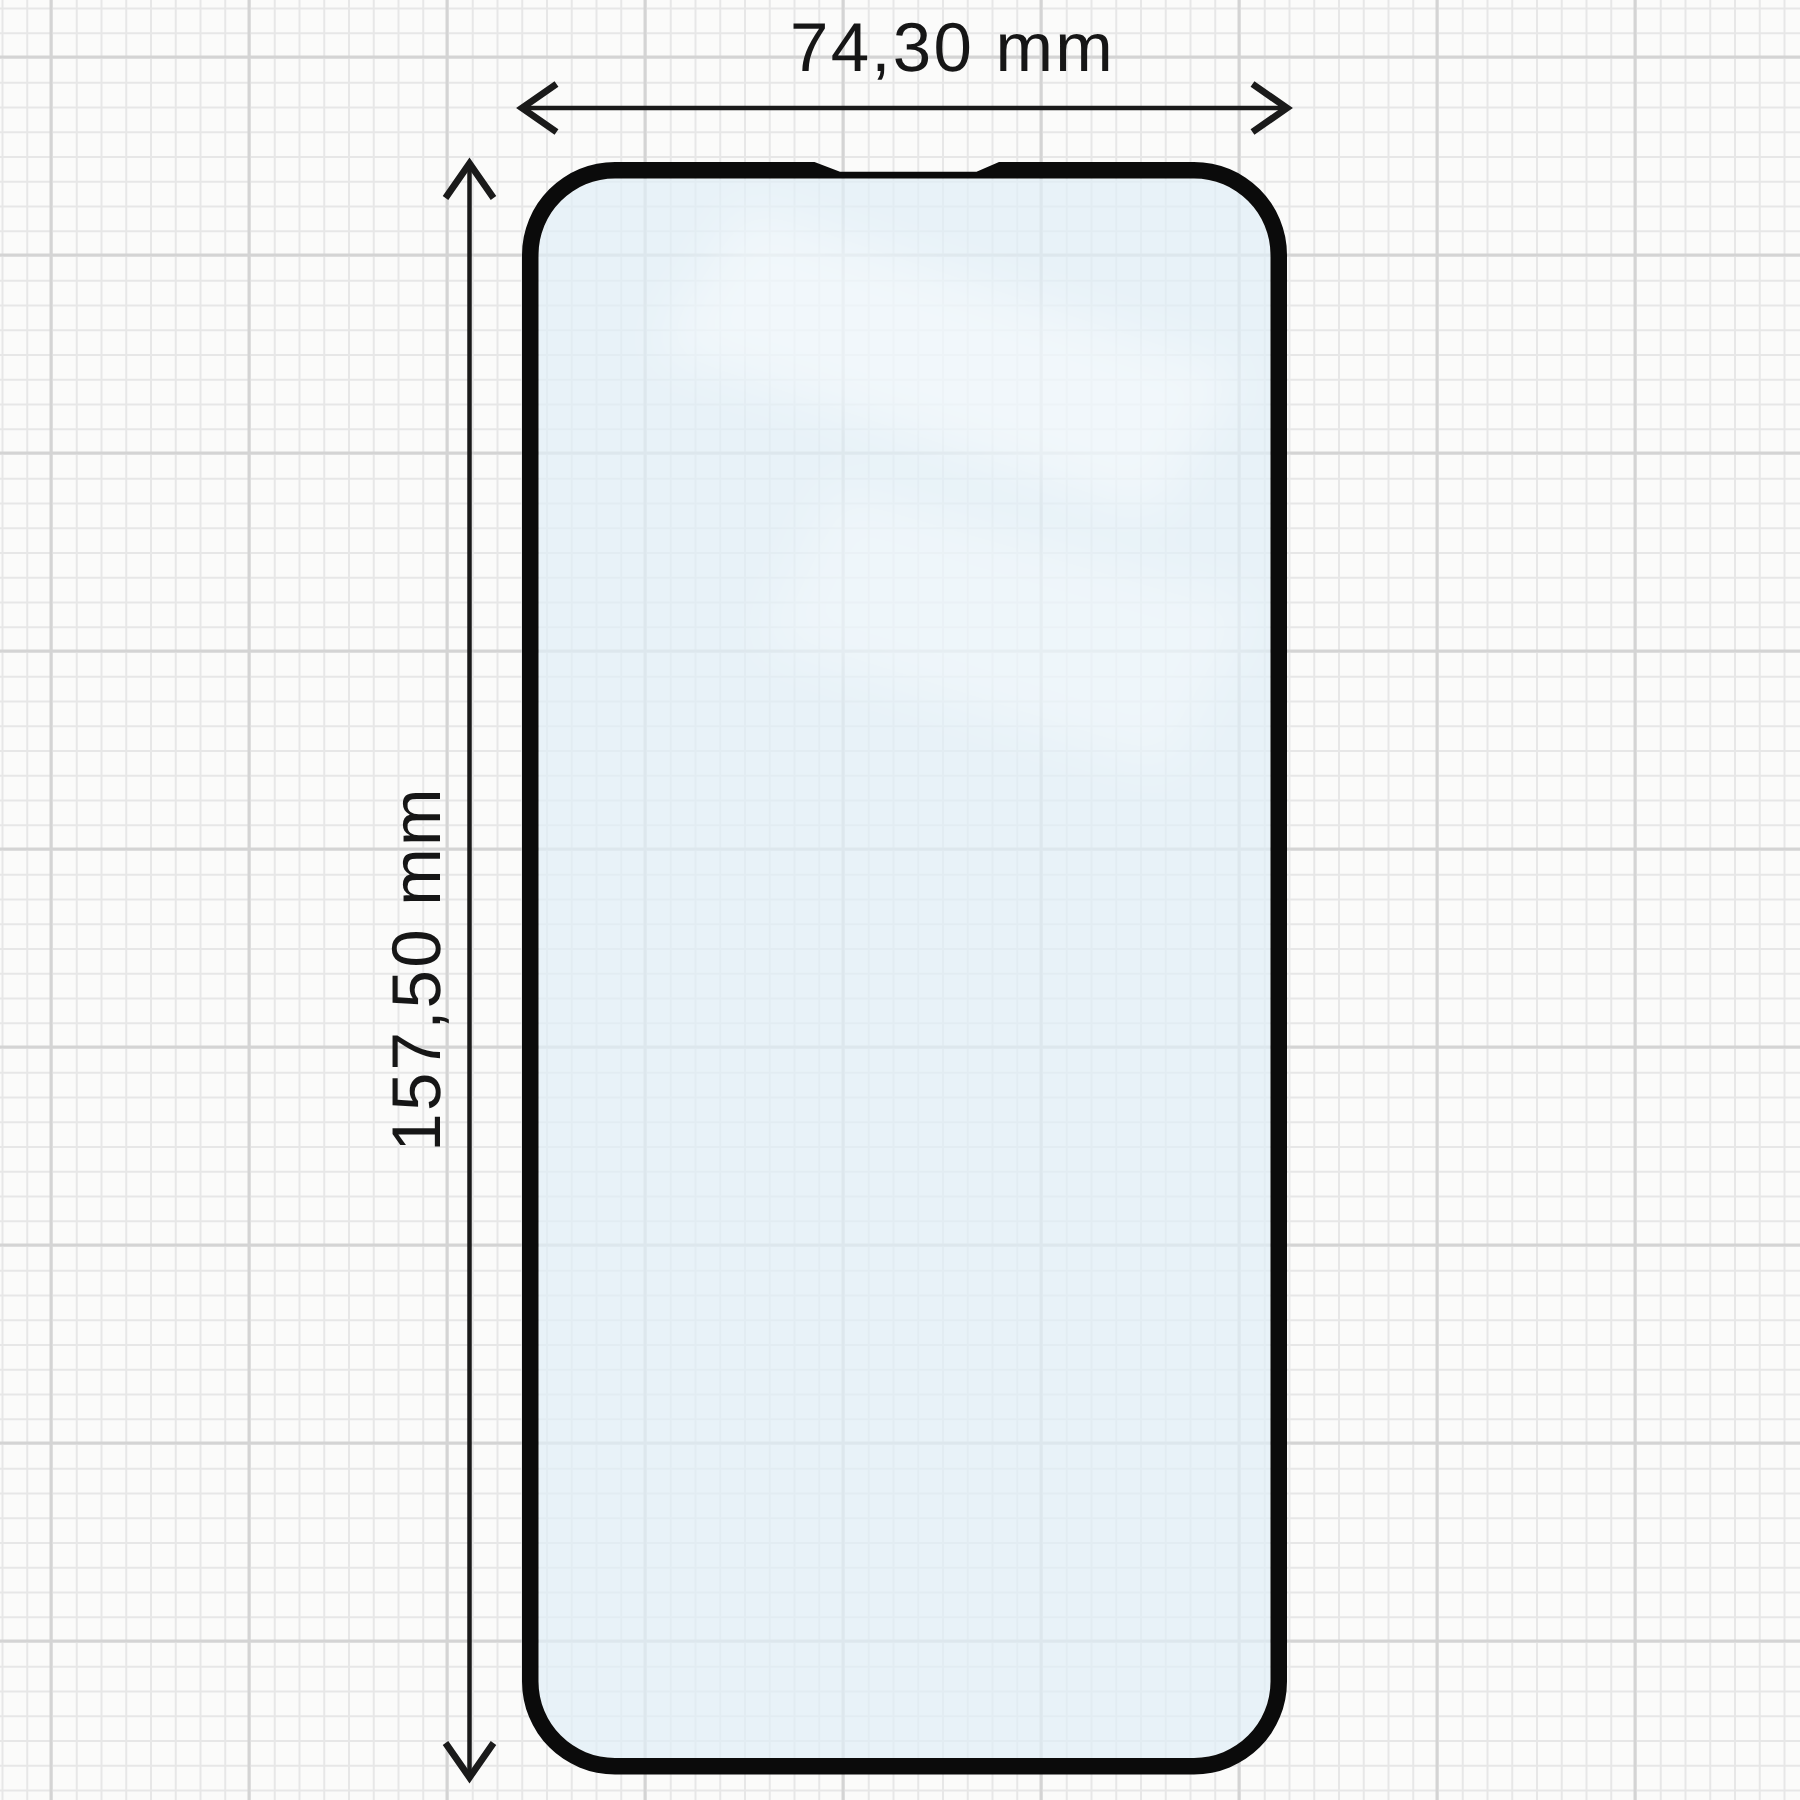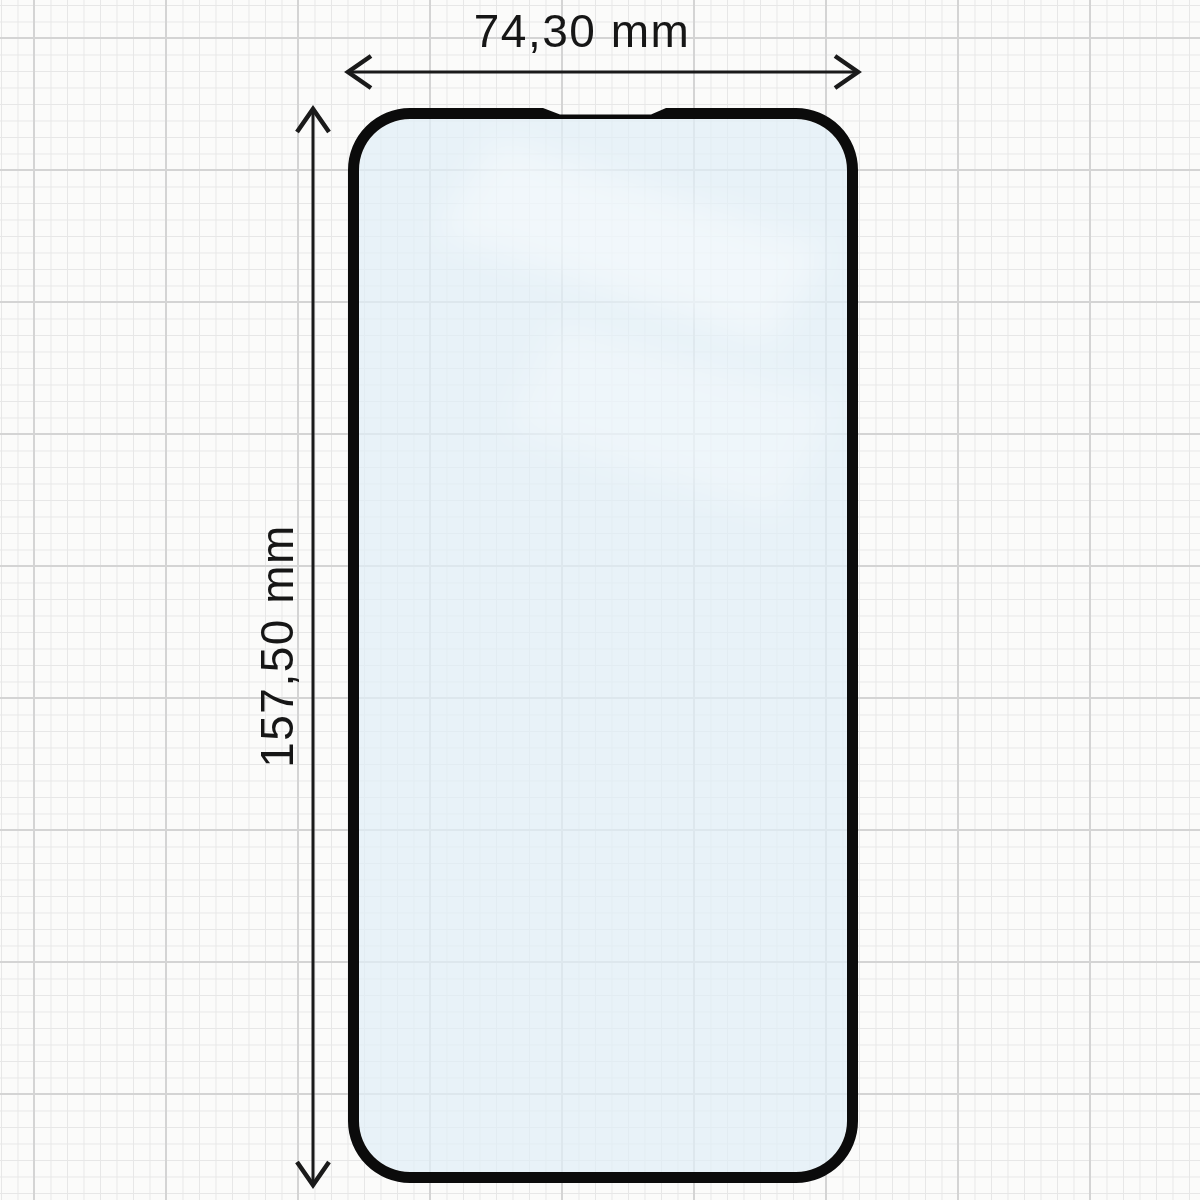--- a/index.html
+++ b/index.html
@@ -53,21 +53,21 @@
   .dim-label {
     position: absolute;
     color: #161616;
     font-size: 46px;
     font-weight: 500;
     letter-spacing: 1.5px;
     white-space: nowrap;
     user-select: none;
   }
   .dim-label.width {
-    left: 582px;
+    left: 635px;
     top: 4px;
     transform: translateX(-50%);
   }
   .dim-label.height {
     left: 277px;
     top: 646px;
     transform: translate(-50%, -50%) rotate(-90deg);
   }
 </style>
 </head>

